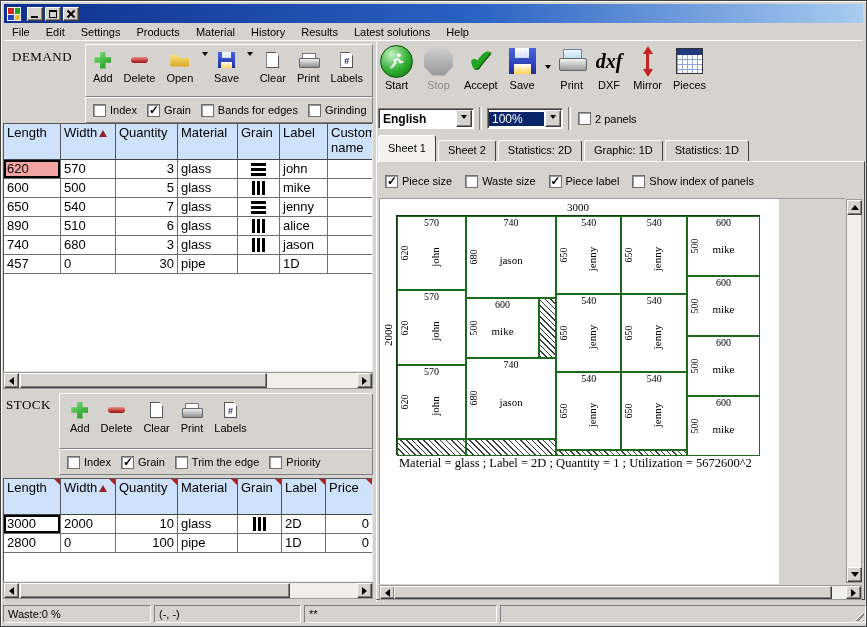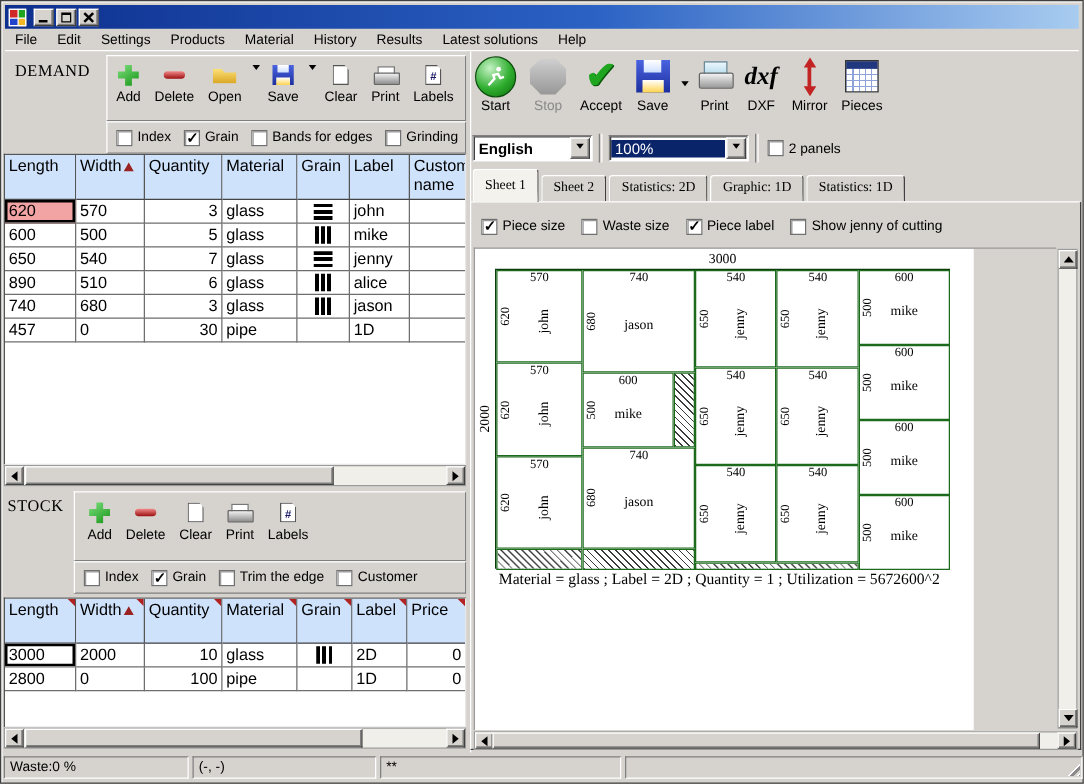--- a/index.html
+++ b/index.html
@@ -119,21 +119,21 @@
 #solver-toolbar { position:absolute; left:377px; top:42px; width:486px; height:60px; display:flex; align-items:flex-start; }
 #combo-row { position:absolute; left:377px; top:104px; width:486px; height:27px; display:flex; align-items:center; }
 .combo { height:21px; background:#fff; border:1px solid; border-color:#808080 #fff #fff #808080; box-shadow: inset 1px 1px 0 #404040;
   display:flex; align-items:center; }
 .combo-text { flex:1; padding:0 4px; font-size:12px; white-space:nowrap; overflow:hidden; }
 .combo-text.hl { background:#0a246a; color:#fff; margin:1px; padding:0 3px; }
 .combo-btn { width:16px; height:17px; margin-right:1px; background:#d6d3ce; border:1px solid; border-color:#fff #404040 #404040 #fff;
   box-shadow: inset -1px -1px 0 #808080; display:flex; align-items:center; justify-content:center; }
 .vdivider { width:3px; height:23px; border-left:1px solid #808080; border-right:1px solid #fff; margin:0 5px; }
 
-#tabstrip { position:absolute; left:377px; top:133px; width:486px; height:28px; display:flex; align-items:flex-end;font-family:Liberation Serif, serif; }
+#tabstrip { position:absolute; left:377px; top:133px; width:486px; height:28px; display:flex; align-items:flex-end; }
 .tab { height:22px; padding:3px 9px 0; background:#d6d3ce; border:1px solid; border-color:#fff #404040 transparent #fff;
   border-radius:3px 3px 0 0; margin-right:2px; white-space:nowrap; position:relative; z-index:1; }
 .tab.active { height:27px; padding-top:6px; background:#f4f2ec; z-index:3; box-shadow: inset 0 0 0 1px #f4f2ec; }
 
 #content { position:absolute; left:375px; top:160px; width:489px; height:439px; background:#d6d3ce;
   border:1px solid; border-color:#fff #404040 #404040 #fff; z-index:2; }
 #view-options { position:absolute; left:4px; top:8px; width:478px; height:22px; display:flex; align-items:center; gap:13px; padding-left:4px; }
 #viewport { position:absolute; left:2px; top:36px; width:466px; height:386px; background:#d6d3ce; border-top:1px solid #9a9a9a; border-left:1px solid #9a9a9a; overflow:hidden; }
 #canvas { position:absolute; left:0; top:0; width:399px; height:386px; background:#fff; }
 
@@ -397,21 +397,21 @@
       <span class="opt">
         <span class="cb checked"></span>
         <span>Grain</span>
       </span>
       <span class="opt">
         <span class="cb"></span>
         <span>Trim the edge</span>
       </span>
       <span class="opt">
         <span class="cb"></span>
-        <span>Customer</span>
+        <span>Priority</span>
       </span>
     </div>
   <div class="tablebox" id="stock-table">
       <div class="thead">
         <div class="thcell" style="width: 57px;"><span>Length</span><span class="corner"></span></div>
         <div class="thcell" style="width: 55px;"><span>Width</span><span class="sort-arrow"></span><span class="corner"></span></div>
         <div class="thcell" style="width: 62px;"><span>Quantity</span><span class="corner"></span></div>
         <div class="thcell" style="width: 60px;"><span>Material</span><span class="corner"></span></div>
         <div class="thcell" style="width: 44px;"><span>Grain</span><span class="corner"></span></div>
         <div class="thcell" style="width: 44px;"><span>Label</span><span class="corner"></span></div>
@@ -511,21 +511,21 @@
     </div>
 
   <div id="combo-row">
     <div class="combo" style="width:96px;font-weight:bold;">
       <span class="combo-text">English</span>
       <span class="combo-btn">
           <span class="tri-down" style="margin-top:0;"></span>
         </span>
     </div>
     <span class="vdivider"></span>
-    <div class="combo" style="width:112px;">
+    <div class="combo" style="width:76px;">
       <span class="combo-text hl">100%</span>
       <span class="combo-btn">
           <span class="tri-down" style="margin-top:0;"></span>
         </span>
     </div>
     <span class="vdivider"></span>
     <span class="opt" style="margin-left:2px;">
       <span class="cb" id="two-panels-cb"></span>
       <span>2 panels</span>
     </span>
@@ -548,21 +548,21 @@
         <span class="opt">
           <span class="cb"></span>
           <span>Waste size</span>
         </span>
         <span class="opt">
           <span class="cb checked"></span>
           <span>Piece label</span>
         </span>
         <span class="opt">
           <span class="cb"></span>
-          <span>Show jenny of cutting</span>
+          <span>Show index of panels</span>
         </span>
       </div>
 
     <div id="viewport">
       <div id="canvas">
         <div id="sheet-toplabel">3000</div>
         <div id="sheet-sidelabel">2000</div>
         <div id="sheet">
             <div class="piece" style="left: 0px; top: 0px; width: 69.16px; height: 74.4px;">
               <span class="p-top">570</span>

